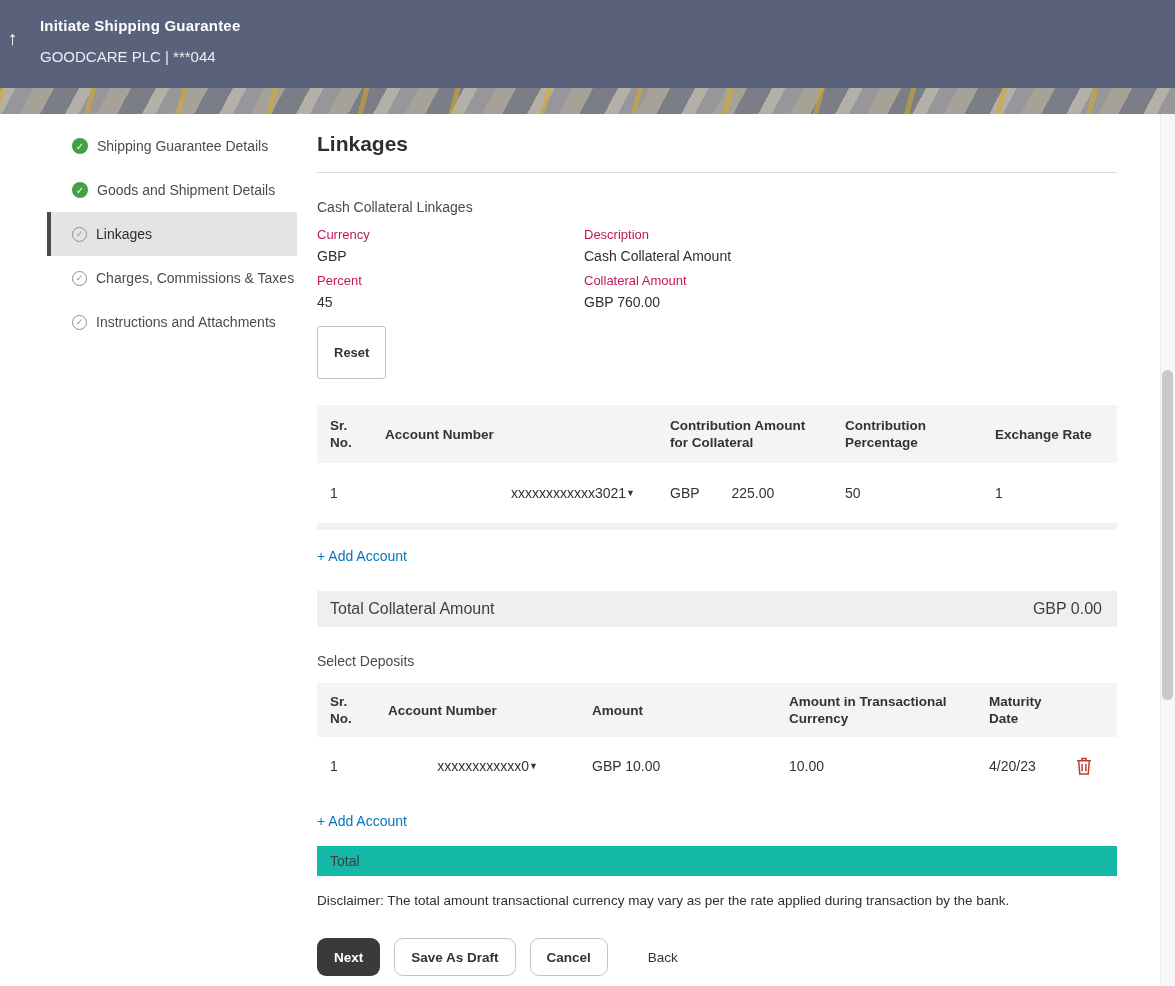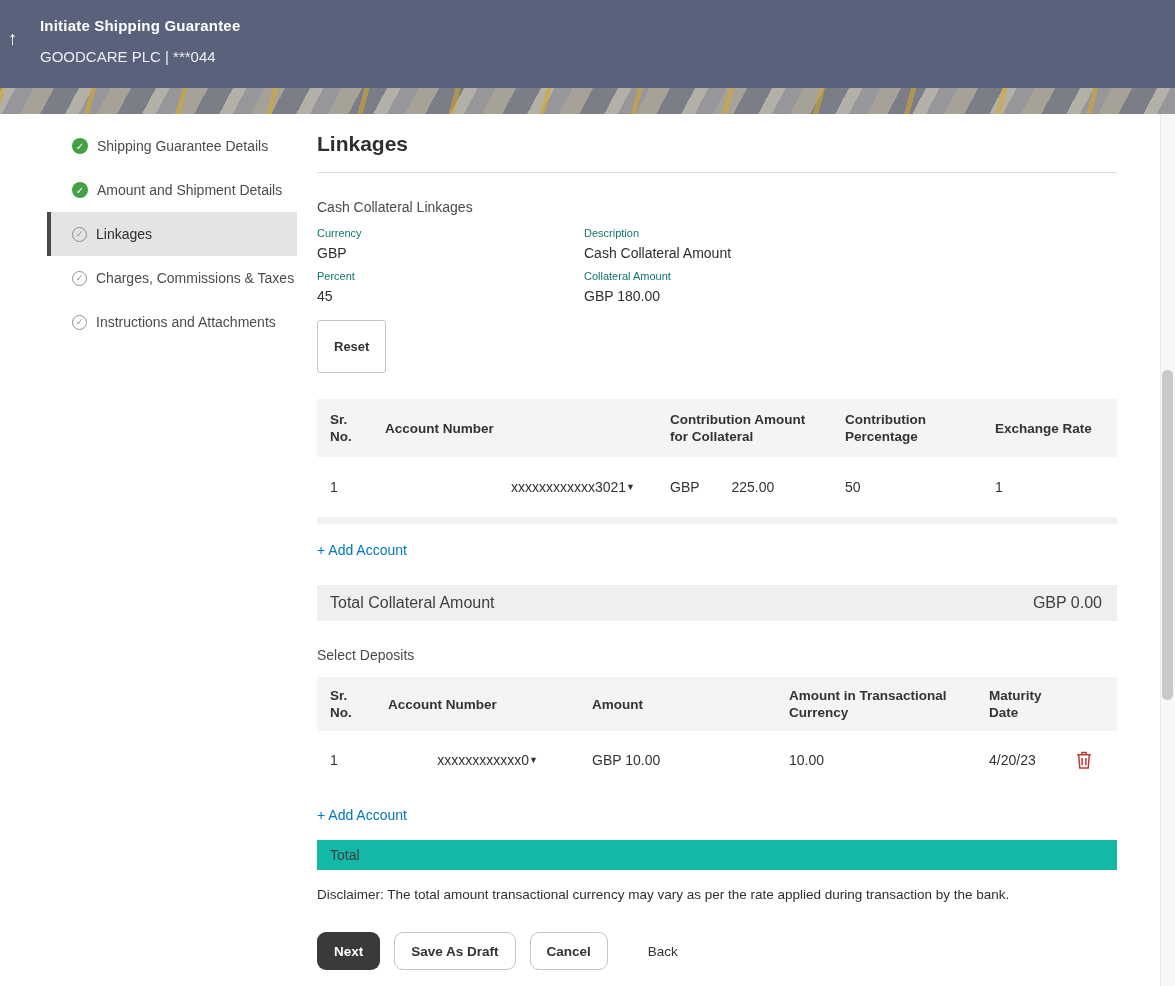--- a/index.html
+++ b/index.html
@@ -35,21 +35,21 @@
   .side-item .label { white-space:nowrap; overflow:hidden; max-width:200px; display:inline-block; }
   .ic { flex:none; margin-right:9px; display:flex; align-items:center; justify-content:center; border-radius:50%; }
   .ic-green { width:16px; height:16px; background:#43a047; color:#fff; font-size:10px; }
   .ic-gray { width:15px; height:15px; border:1px solid #8f8f8f; color:#8f8f8f; font-size:9px; }
 
   
   .page-title { font-size:21px; font-weight:bold; color:#2f2f2f; padding-bottom:16px; border-bottom:1px solid #dcdcdc; }
   .section-label { font-size:14px; color:#4a4a4a; margin-top:26px; }
 
   .fields { display:grid; grid-template-columns:267px 1fr; margin-top:12px; row-gap:9px; }
-  .field .lbl { font-size:11px; color:#0f766e; margin-bottom:6px; }
+  .field .lbl { font-size:13px; color:#be185d; margin-bottom:6px; }
   .field .val { font-size:14px; color:#2f2f2f; }
 
   .btn-reset { margin-top:16px; padding:18px 16px; background:#fff; border:1px solid #c4c4c4; border-radius:3px; font-size:13px; font-weight:bold; color:#333; cursor:pointer; font-family:inherit; }
 
   
   .tbl1-head, .tbl1-row { display:grid; grid-template-columns:55px 285px 175px 150px 1fr; }
   .tbl1 { margin-top:26px; }
   .tbl1-head { background:#f4f4f4; padding:12px 0; align-items:center; font-size:13.5px; font-weight:bold; color:#333; line-height:17px; }
   .tbl1-row { padding:22px 0; font-size:14px; color:#333; align-items:center; background:#fff; }
   .tc { padding:0 12px 0 13px; }
@@ -101,21 +101,21 @@
 
 <div class="content">
 
   <div class="sidebar">
     <div class="side-item">
       <span class="ic ic-green">✓</span>
       <span class="label">Shipping Guarantee Details</span>
     </div>
     <div class="side-item">
       <span class="ic ic-green">✓</span>
-      <span class="label">Amount and Shipment Details</span>
+      <span class="label">Goods and Shipment Details</span>
     </div>
     <div class="side-item active">
       <span class="ic ic-gray">✓</span>
       <span class="label">Linkages</span>
     </div>
     <div class="side-item">
       <span class="ic ic-gray">✓</span>
       <span class="label">Charges, Commissions &amp; Taxes</span>
     </div>
     <div class="side-item">
@@ -137,21 +137,21 @@
       <div class="field">
         <div class="lbl">Description</div>
         <div class="val">Cash Collateral Amount</div>
       </div>
       <div class="field">
         <div class="lbl">Percent</div>
         <div class="val">45</div>
       </div>
       <div class="field">
         <div class="lbl">Collateral Amount</div>
-        <div class="val">GBP 180.00</div>
+        <div class="val">GBP 760.00</div>
       </div>
     </div>
 
     <button class="btn-reset">Reset</button>
 
     
     <div class="tbl1">
       <div class="tbl1-head">
         <div class="tc">Sr. No.</div>
         <div class="tc">Account Number</div>

